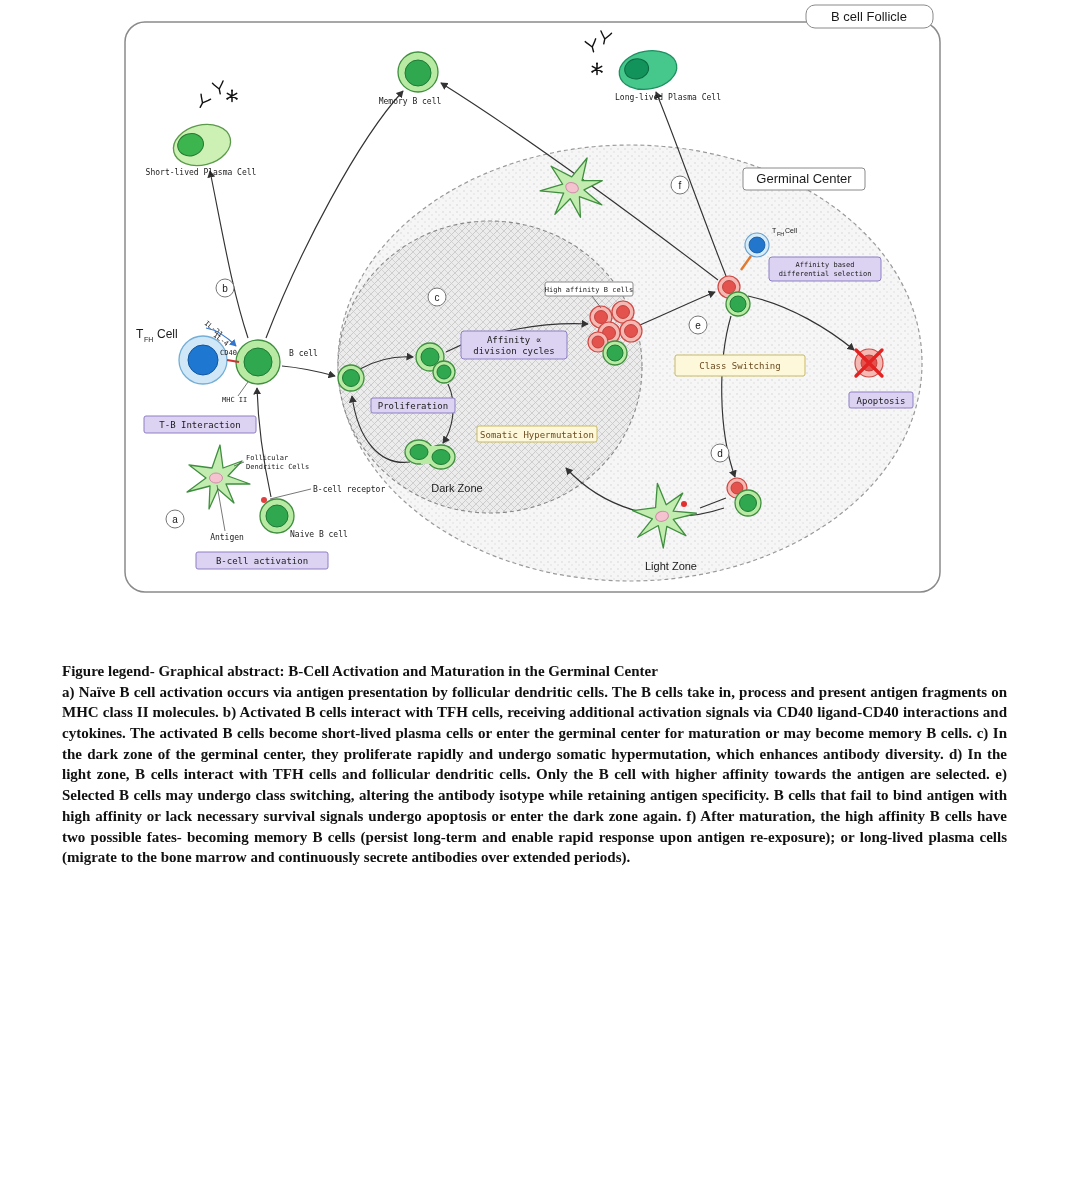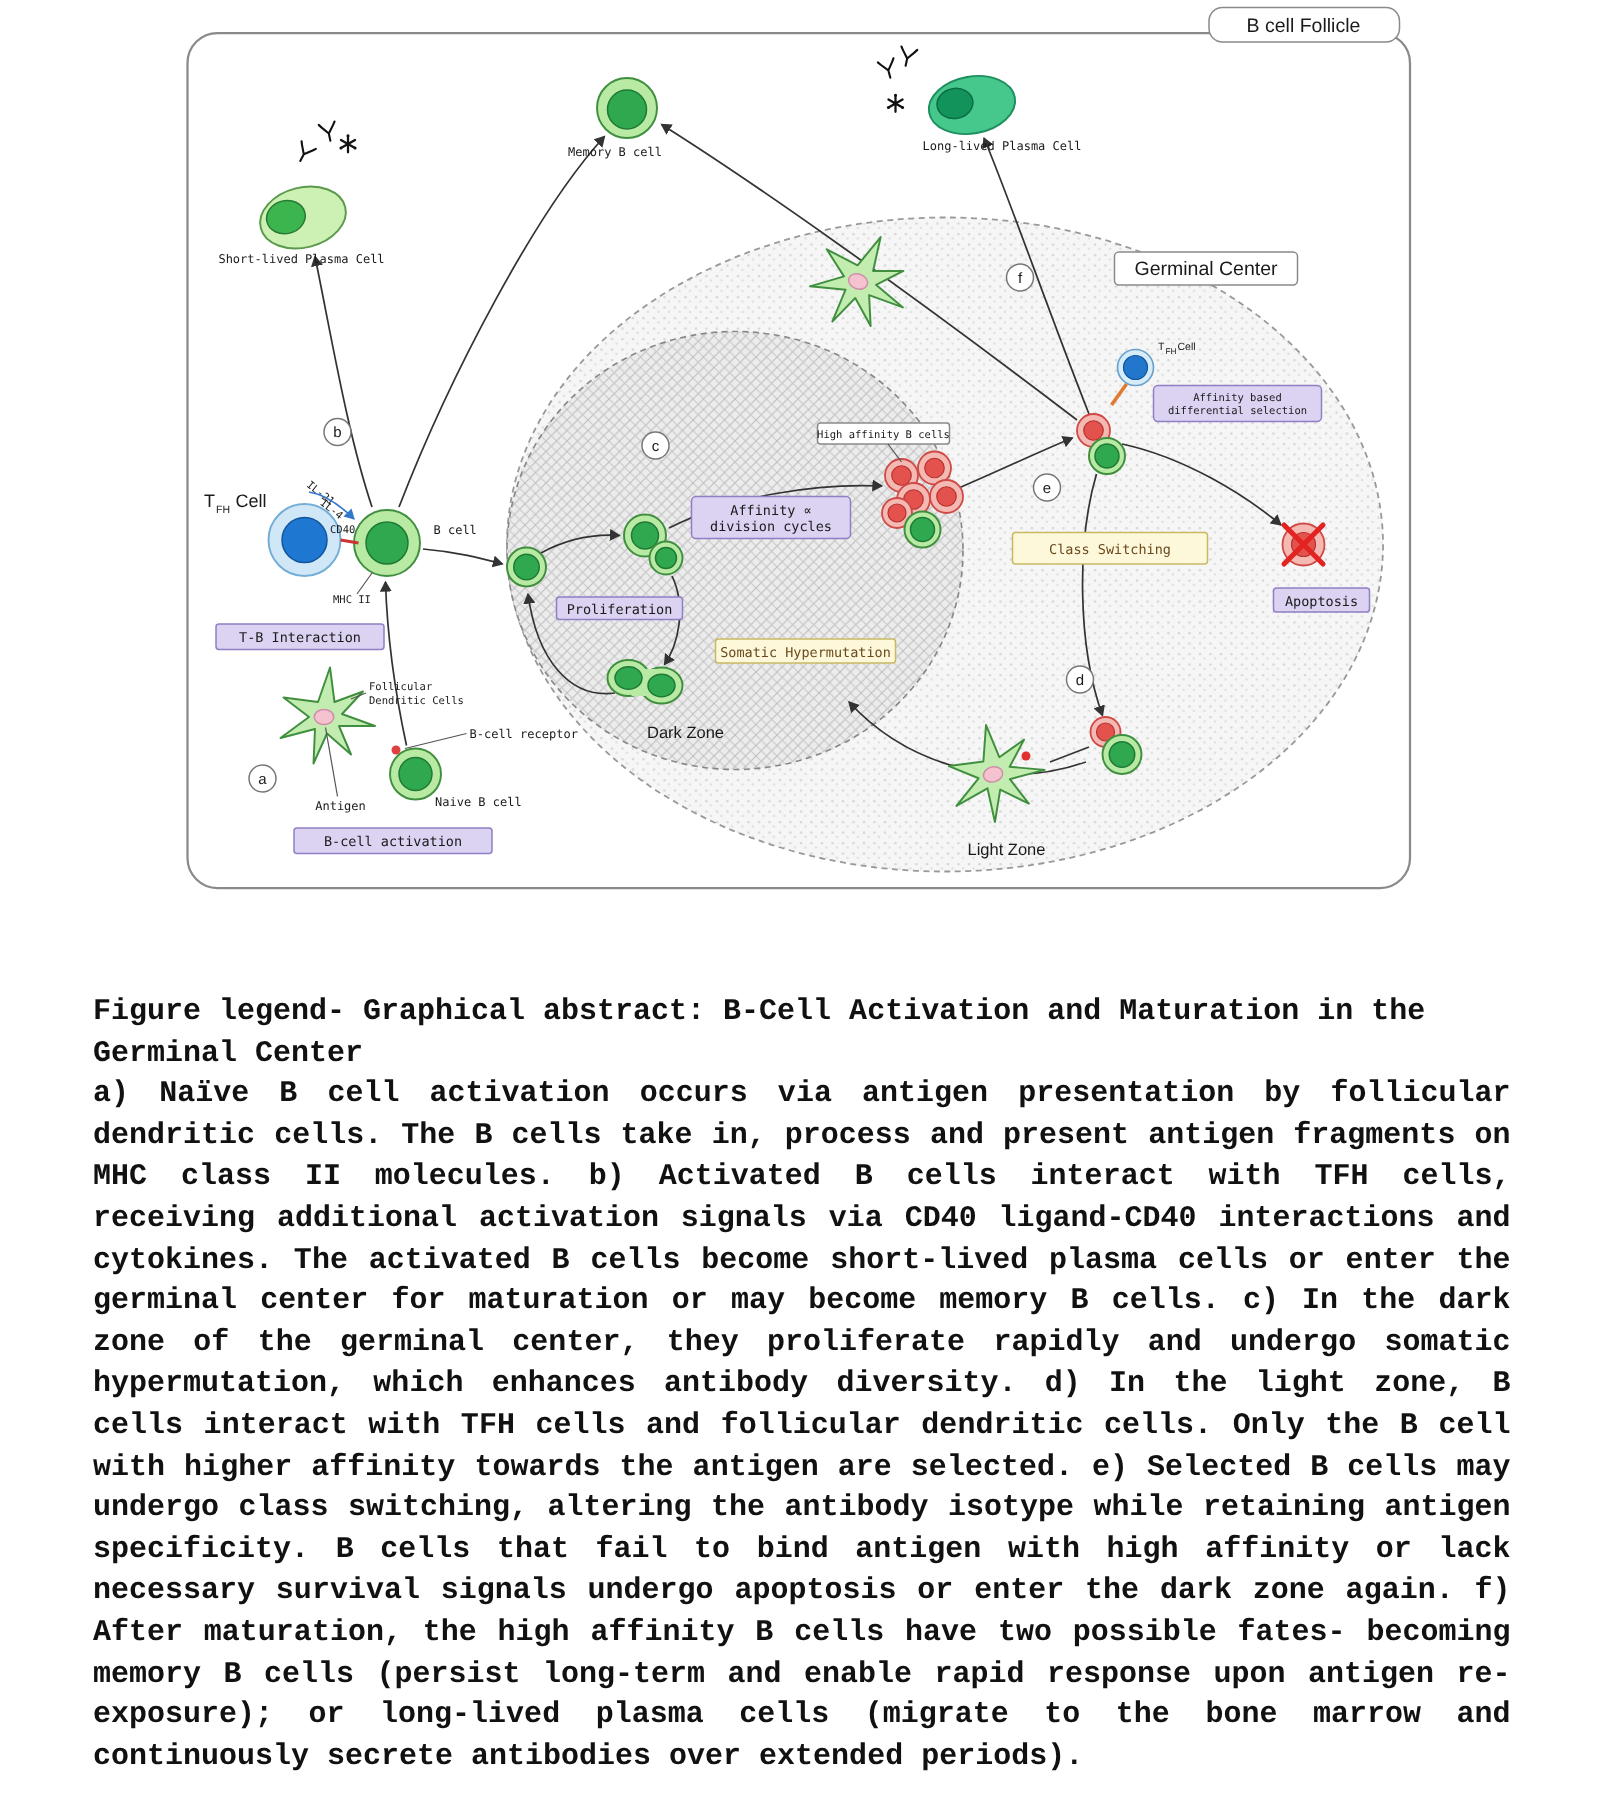--- a/index.html
+++ b/index.html
@@ -15,21 +15,21 @@
   .pbox{fill:#dcd2f2;stroke:#8f7fc4;stroke-width:1;}
   .ybox{fill:#fdf8da;stroke:#c9b964;stroke-width:1;}
   .wbox{fill:#ffffff;stroke:#8a8a8a;stroke-width:1;}
   .ytext{fill:#6b4a1e;}
   .cell-g-outer{fill:#b9eaa4;stroke:#3f8f3f;stroke-width:1.3;}
   .cell-g-inner{fill:#2fa84f;stroke:#1f7a35;stroke-width:1;}
   .cell-r-outer{fill:#f5b9b4;stroke:#cf4a46;stroke-width:1.2;}
   .cell-r-inner{fill:#e4524e;stroke:#b53330;stroke-width:0.8;}
   .step-circle{fill:#fff;stroke:#777;stroke-width:1;}
   .legend { width:945px; margin:26px 0 0 62px; font-family:"Liberation Serif", serif; font-weight:bold; color:#111; }
-  .legend p { margin:0; font-size:20px; line-height:1.38;font-family:Liberation Mono, monospace; }
+  .legend p { margin:0; font-size:15px; line-height:1.38; }
   .legend-body { text-align:justify; }
 </style>
 </head>
 <body>
 
 <svg width="1067" height="635" viewBox="0 0 1067 635">
   <defs>
     <marker id="arr" viewBox="0 0 10 10" refX="8" refY="5" markerWidth="7" markerHeight="7" orient="auto">
       <path d="M0,0 L9,5 L0,10 z" fill="#333"></path>
     </marker>

